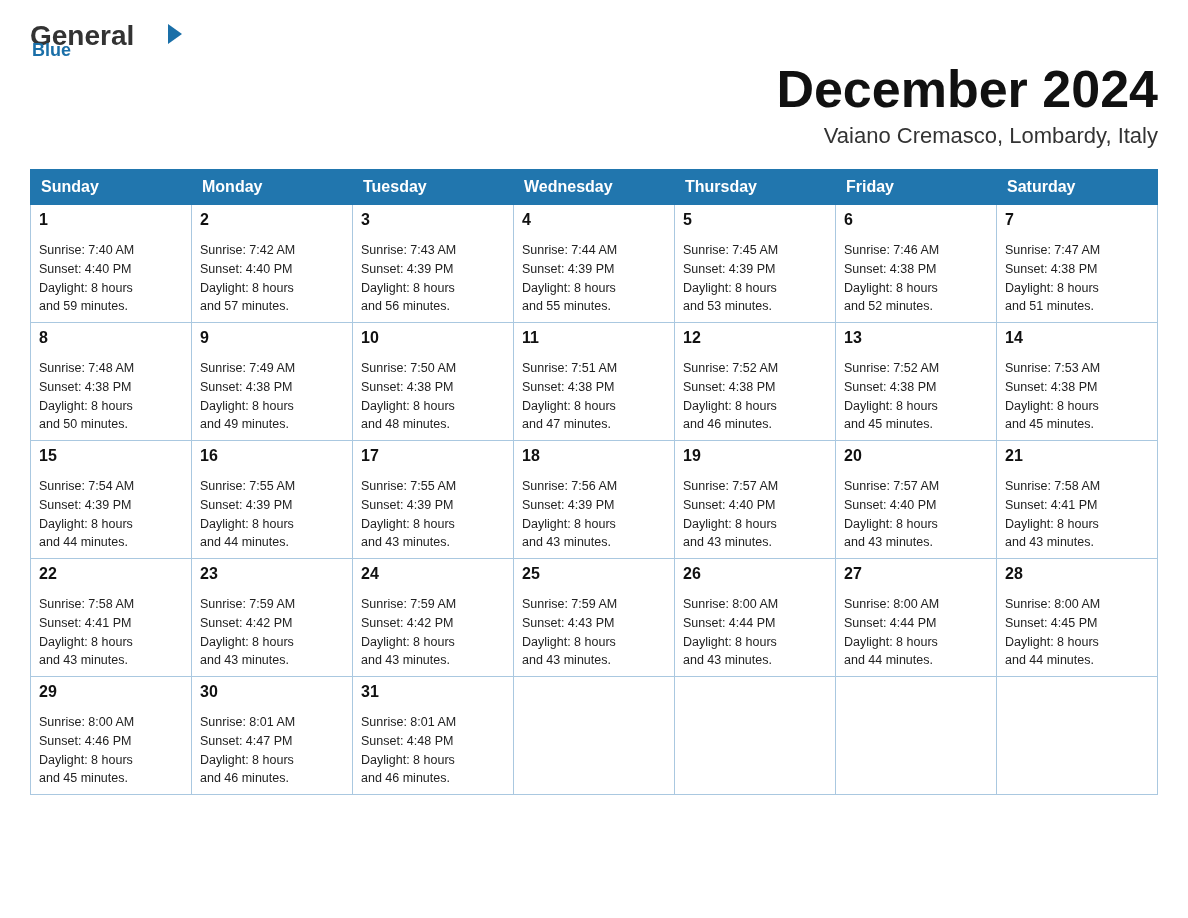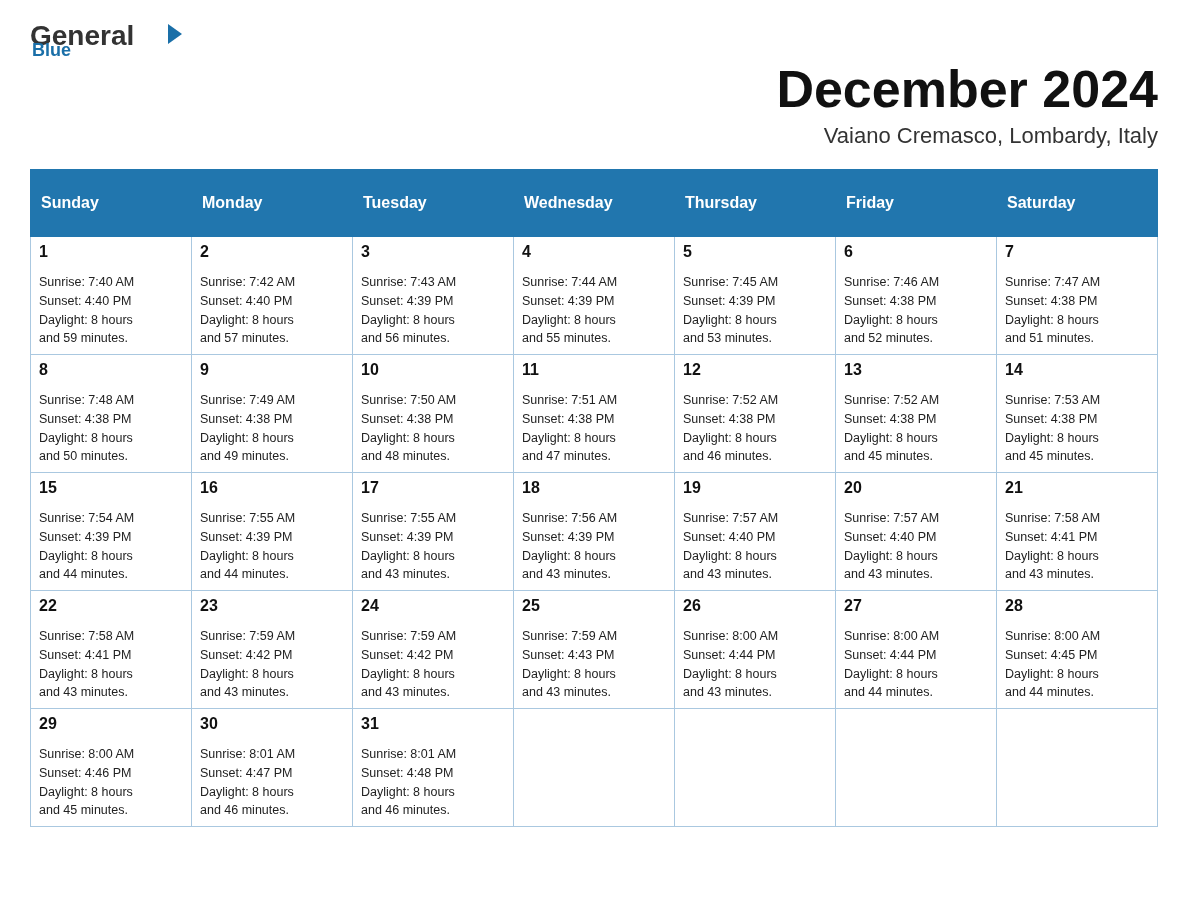--- a/index.html
+++ b/index.html
@@ -67,21 +67,21 @@
       margin-top: 4px;
     }
     .calendar {
       width: 100%;
       border-collapse: collapse;
     }
     .calendar th {
       background-color: #2176ae;
       color: #ffffff;
       text-align: left;
-      padding: 24px 10px;
+      padding: 8px 10px;
       font-size: 16px;
       border: 1px solid #2176ae;
     }
     .calendar td {
       border: 1px solid #aac8e0;
       vertical-align: top;
       padding: 6px 8px;
       width: 14.28%;
     }
     .day-number {

